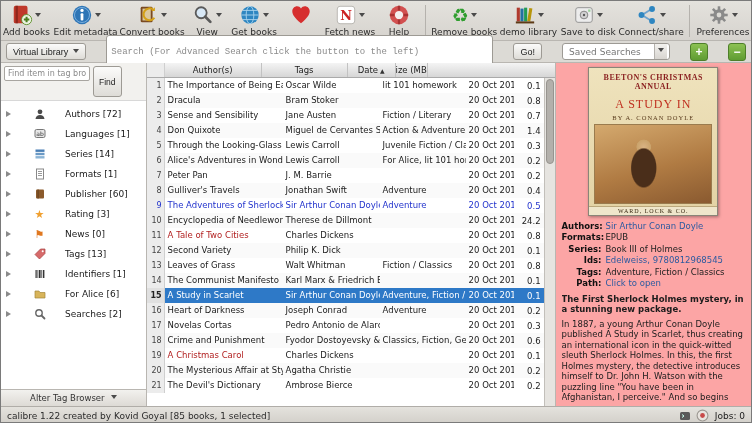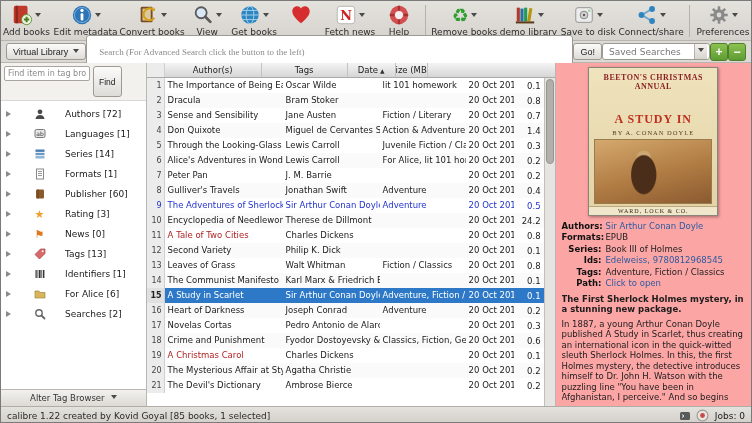--- a/index.html
+++ b/index.html
@@ -10,23 +10,23 @@
   
   .toolbar{height:40px;display:flex;align-items:stretch;padding:1px 4px 0 4px;gap:9px;background:linear-gradient(#e4e2dd,#d6d3ce);border-bottom:1px solid #b9b6b1}
   .titem{display:flex;flex-direction:column;align-items:center;justify-content:flex-start;cursor:pointer;padding:1px 2px;min-width:34px}
   .iconwrap{display:flex;align-items:center;height:24px}
   .tlabel{font-size:9px;color:#2b2b2b;white-space:nowrap;line-height:11px}
   .darr{width:0;height:0;border:3px solid transparent;border-top:4px solid #4a4a4a;margin-left:2px;margin-top:3px}
   .tsep{width:1px;background:#b5b2ad;margin:3px 0}
   .uni{font-size:19px;line-height:22px}
 
   
-  .searchrow{height:22px;display:flex;align-items:center;gap:0;padding:0 5px;background:#dcdad5;border-bottom:1px solid #b9b6b1}
+  .searchrow{height:22px;display:flex;align-items:center;gap:20px;padding:0 5px;background:#dcdad5;border-bottom:1px solid #b9b6b1}
   .gtkbtn{display:inline-flex;align-items:center;gap:3px;font-size:9px;color:#222;background:linear-gradient(#fbfbfa,#dedcd7);border:1px solid #9d9a94;border-radius:3px;height:17px;padding:0 6px;cursor:pointer;white-space:nowrap}
-  .search-input{flex:1;height:34px;border:1px solid #9d9a94;border-radius:3px;background:#fff;font-size:9px;padding:0 12px;color:#333;font-family:Liberation Serif, serif}
+  .search-input{flex:1;height:34px;border:1px solid #9d9a94;border-radius:3px;background:#fff;font-size:9px;padding:0 4px;color:#333;font-family:Liberation Mono, monospace}
   .search-input::placeholder{color:#8a8a8a}
   .combo{display:inline-flex;align-items:center;height:17px;border:1px solid #9d9a94;border-radius:3px;background:#fff;font-size:9px;color:#777;padding:0 2px 0 6px;width:108px;justify-content:space-between;cursor:pointer}
   .combo .cbtn{background:linear-gradient(#f2f1ee,#d8d5d0);border-left:1px solid #b5b2ad;height:15px;width:13px;display:flex;align-items:center;justify-content:center}
   .greenbtn{width:18px;height:18px;border-radius:3px;border:1px solid #4e7f29;background:linear-gradient(#8cc152,#5f9c32);color:#fff;font-size:12px;font-weight:bold;display:flex;align-items:center;justify-content:center;cursor:pointer;line-height:1}
 
   
   .main{display:flex;height:343px}
 
   
   .sidebar{width:146px;background:#fff;border-right:1px solid #b9b6b1;display:flex;flex-direction:column}
@@ -63,21 +63,21 @@
   .trow.selected .c{color:#fff}
   .trow.selected .c.num{background:#e0e0e0;color:#222;font-weight:bold}
   .vscroll{position:absolute;top:15px;right:0;bottom:0;width:11px;background:#e6e4e0;border-left:1px solid #c2bfba}
   .vthumb{position:absolute;top:1px;left:1px;right:1px;height:26%;background:#b3b0ab;border:1px solid #979younger}
   .vthumb{border:1px solid #97948f;border-radius:4px}
 
   
   .details{width:196px;background:#fca5a5;padding:4px 6px;overflow:hidden;display:flex;flex-direction:column}
   .cover{width:130px;height:178px;margin:0 auto 5px auto;background:linear-gradient(#efe3bd,#e3d2a4);border:1px solid #8a8578;box-shadow:1px 1px 3px rgba(0,0,0,.35);font-family:"Liberation Serif","DejaVu Serif",serif;text-align:center;display:flex;flex-direction:column;cursor:pointer}
   .cv-top{font-size:8px;font-weight:bold;color:#8a1f1f;padding:5px 4px 1px 4px;letter-spacing:.5px;line-height:9px}
-  .cv-title1{font-size:12px;font-weight:bold;color:#c03020;letter-spacing:1px;margin-top:20px}
+  .cv-title1{font-size:12px;font-weight:normal;color:#c03020;letter-spacing:1px;margin-top:5px}
   .cv-title2{font-size:17px;font-weight:bold;color:#c03020;letter-spacing:2px;line-height:17px}
   .cv-by{font-size:6.5px;color:#5a3c1e;margin-top:2px;letter-spacing:1px}
   .cv-art{flex:1;margin:3px 5px 2px 5px;border:1px solid #9a7b4e;background:
       radial-gradient(ellipse 22px 34px at 42% 55%, #4a2e1a 0%, #4a2e1a 55%, transparent 60%),
       radial-gradient(ellipse 10px 10px at 42% 28%, #d9b384 0%, #caa36b 70%, transparent 75%),
       linear-gradient(165deg,#d4a96e 0%,#b07b43 55%,#8a5a30 100%)}
   .cv-foot{font-size:6px;color:#3a2a14;background:#efe6cb;border-top:1px solid #bba87c;padding:1px 0;letter-spacing:1px}
   .fields{font-size:8.5px;line-height:11.5px;color:#222}
   .field{display:flex}
   .flabel{width:44px;font-weight:bold;text-align:right;padding-right:4px;flex:none;color:#111}

